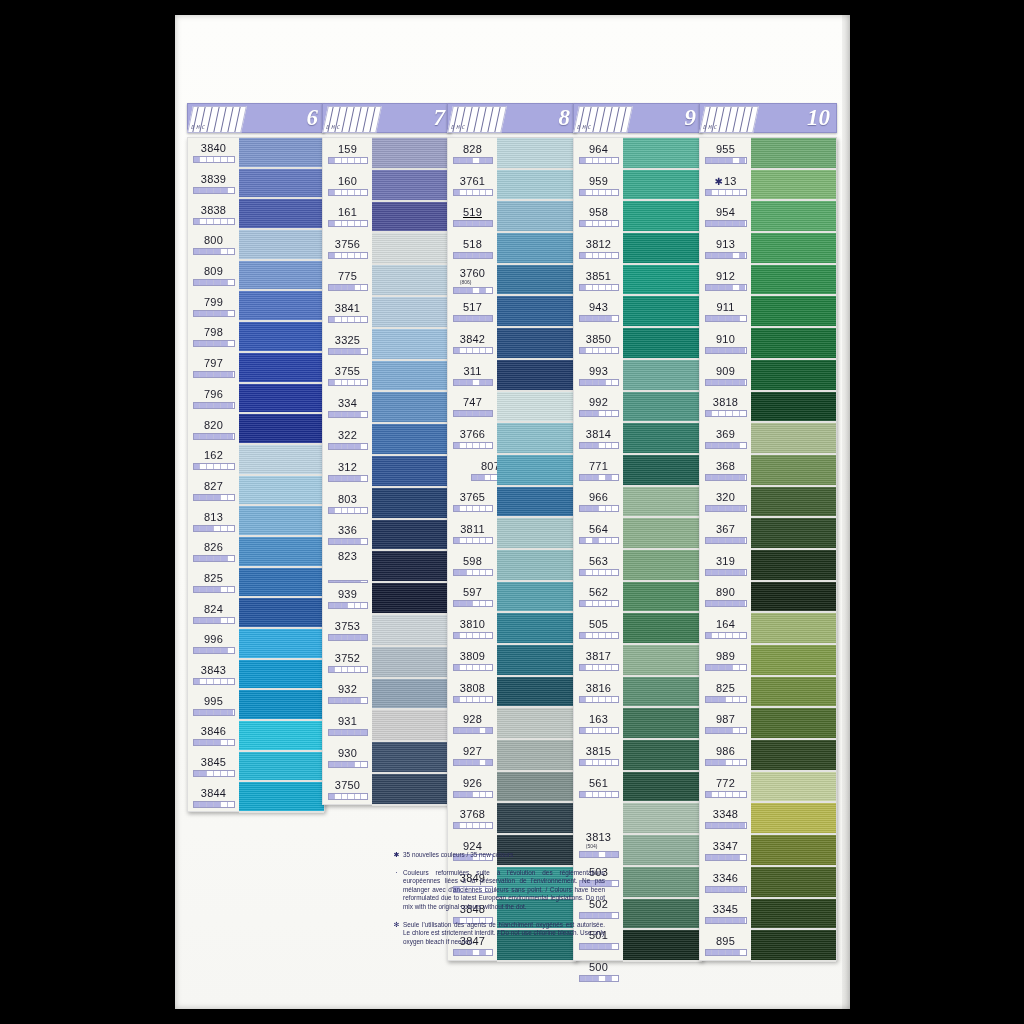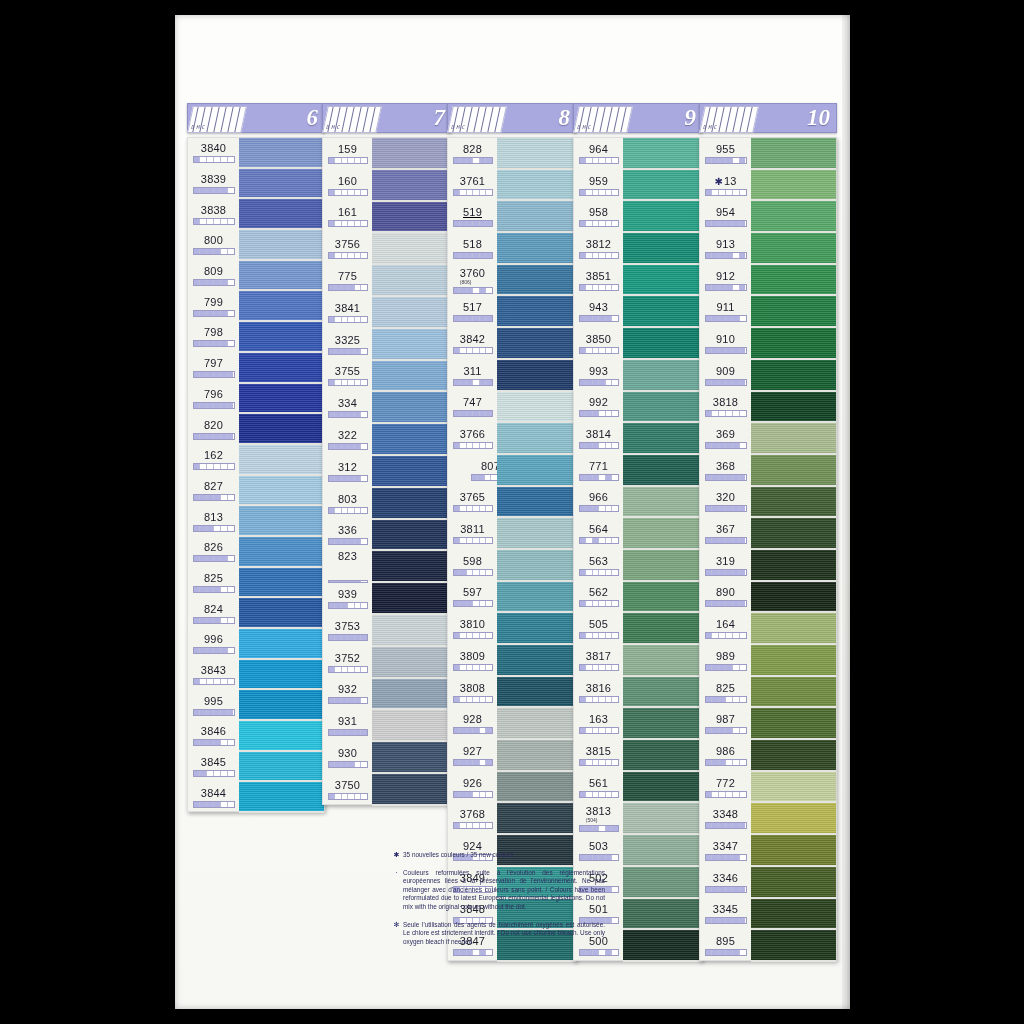--- a/index.html
+++ b/index.html
@@ -1207,21 +1207,21 @@
                 <div class="code">561</div>
                 <div class="gauge" style="width: 40px;">
                   <span class="on"></span>
                   <span></span>
                   <span></span>
                   <span></span>
                   <span></span>
                   <span></span>
                 </div>
               </div>
-              <div class="row-label" style="height: 31.7px;">
+              <div class="row-label" style="height: 31.7px; margin-top: 26px;">
                 <div class="code">3813<span class="sub">(504)</span></div>
                 <div class="gauge" style="width: 40px;">
                   <span class="on"></span>
                   <span class="on"></span>
                   <span class="on"></span>
                   <span></span>
                   <span class="on"></span>
                   <span class="on"></span>
                 </div>
               </div>

